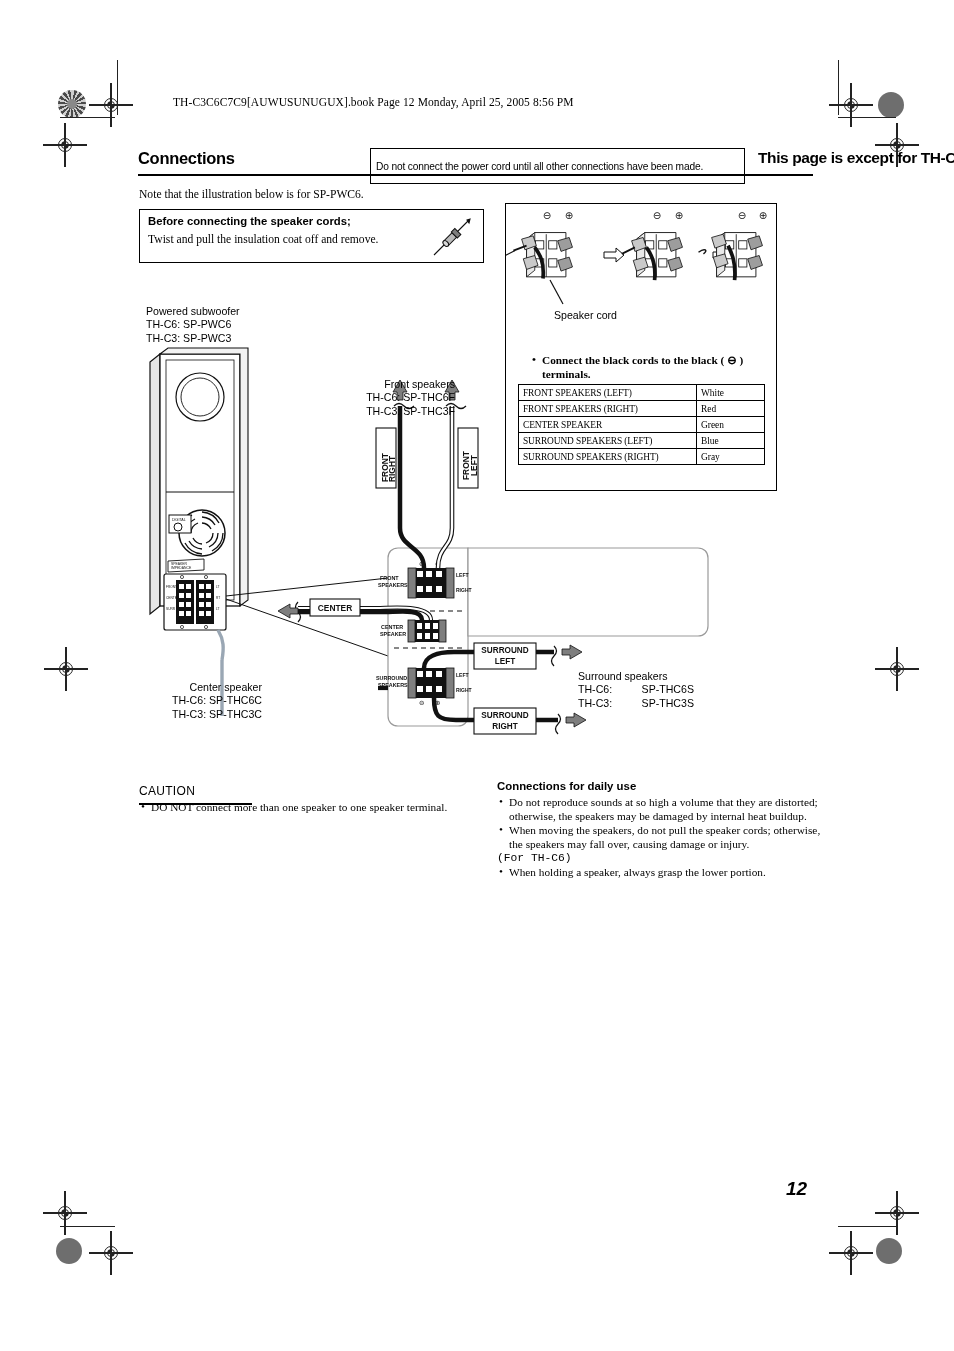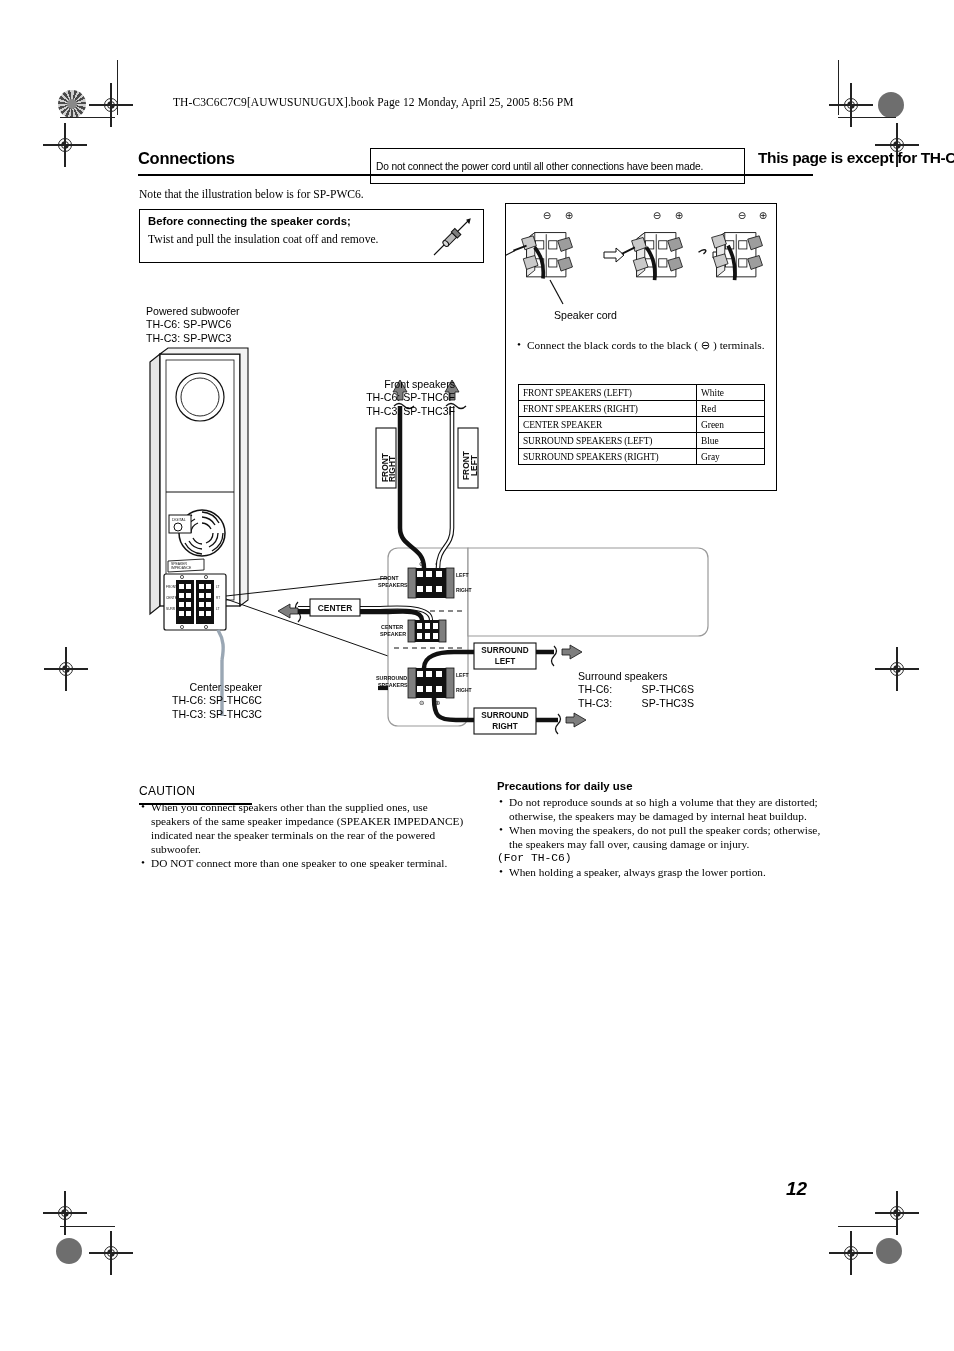--- a/index.html
+++ b/index.html
@@ -68,21 +68,21 @@
 
   
   .rpanel { position:absolute; left:505px; top:203px; width:272px; height:288px;
       border:1.1px solid #000; }
   .rpanel-ill { position:absolute; left:0; top:0; width:272px; height:112px; }
   .cordlabel { position:absolute; left:48px; top:105px; font-family:"Liberation Sans", sans-serif;
       font-size:10.6px; }
   .bullets { position:absolute; left:9px; top:134px; width:258px; font-size:11.3px; }
   .bullets li { list-style:none; position:relative; padding-left:11px; margin-bottom:1px; line-height:1.2; }
   .bullets li::before { content:"\2022"; position:absolute; left:1px; top:-1px; }
-  .bullets ul { margin:1px; padding:0; }
+  .bullets ul { margin:16px; padding:0;font-weight:bold; }
   .ctable { position:absolute; left:12px; top:180px; width:247px; border-collapse:collapse; }
   .ctable td { border:0.9px solid #000; font-size:9.4px; padding:2.5px 4px; height:16px; }
   .ctable td.name { width:178px; letter-spacing:-0.1px; }
 
   
   .wiring { position:absolute; left:138px; top:296px; width:680px; height:460px; }
 
   .lbl { position:absolute; font-family:"Liberation Sans", sans-serif; font-size:10.6px;
       line-height:13.3px; white-space:pre; }
   .lbl.right { text-align:right; }
@@ -521,27 +521,26 @@
 TH-C6: SP-THC6C
 TH-C3: SP-THC3C</div>
   <div class="lbl" style="left:578px; top:670px;">Surround speakers
 TH-C6:          SP-THC6S
 TH-C3:          SP-THC3S</div>
 
   <div class="caution-h">CAUTION</div>
   <div class="caution-ul" style="top:803px; width:113px;"></div>
   <div class="col-left">
     <ul class="b">
-      <li>When you connect speakers other than the supplied ones, use speakers of the same speaker impedance (SPEAKER IMPEDANCE) indicated near the speaker terminals on the rear of the powered subwoofer.</li>
       <li>DO NOT connect more than one speaker to one speaker terminal.</li>
     </ul>
   </div>
 
   <div class="col-right">
-    <span class="prec-h">Precautions for daily use</span>
+    <span class="prec-h">Connections for daily use</span>
     <ul class="b">
       <li>Do not reproduce sounds at so high a volume that they are distorted; otherwise, the speakers may be damaged by internal heat buildup.</li>
       <li>When moving the speakers, do not pull the speaker cords; otherwise, the speakers may fall over, causing damage or injury.</li>
     </ul>
     <span class="plain">(For TH-C6)</span>
     <ul class="b">
       <li>When holding a speaker, always grasp the lower portion.</li>
     </ul>
   </div>
 

